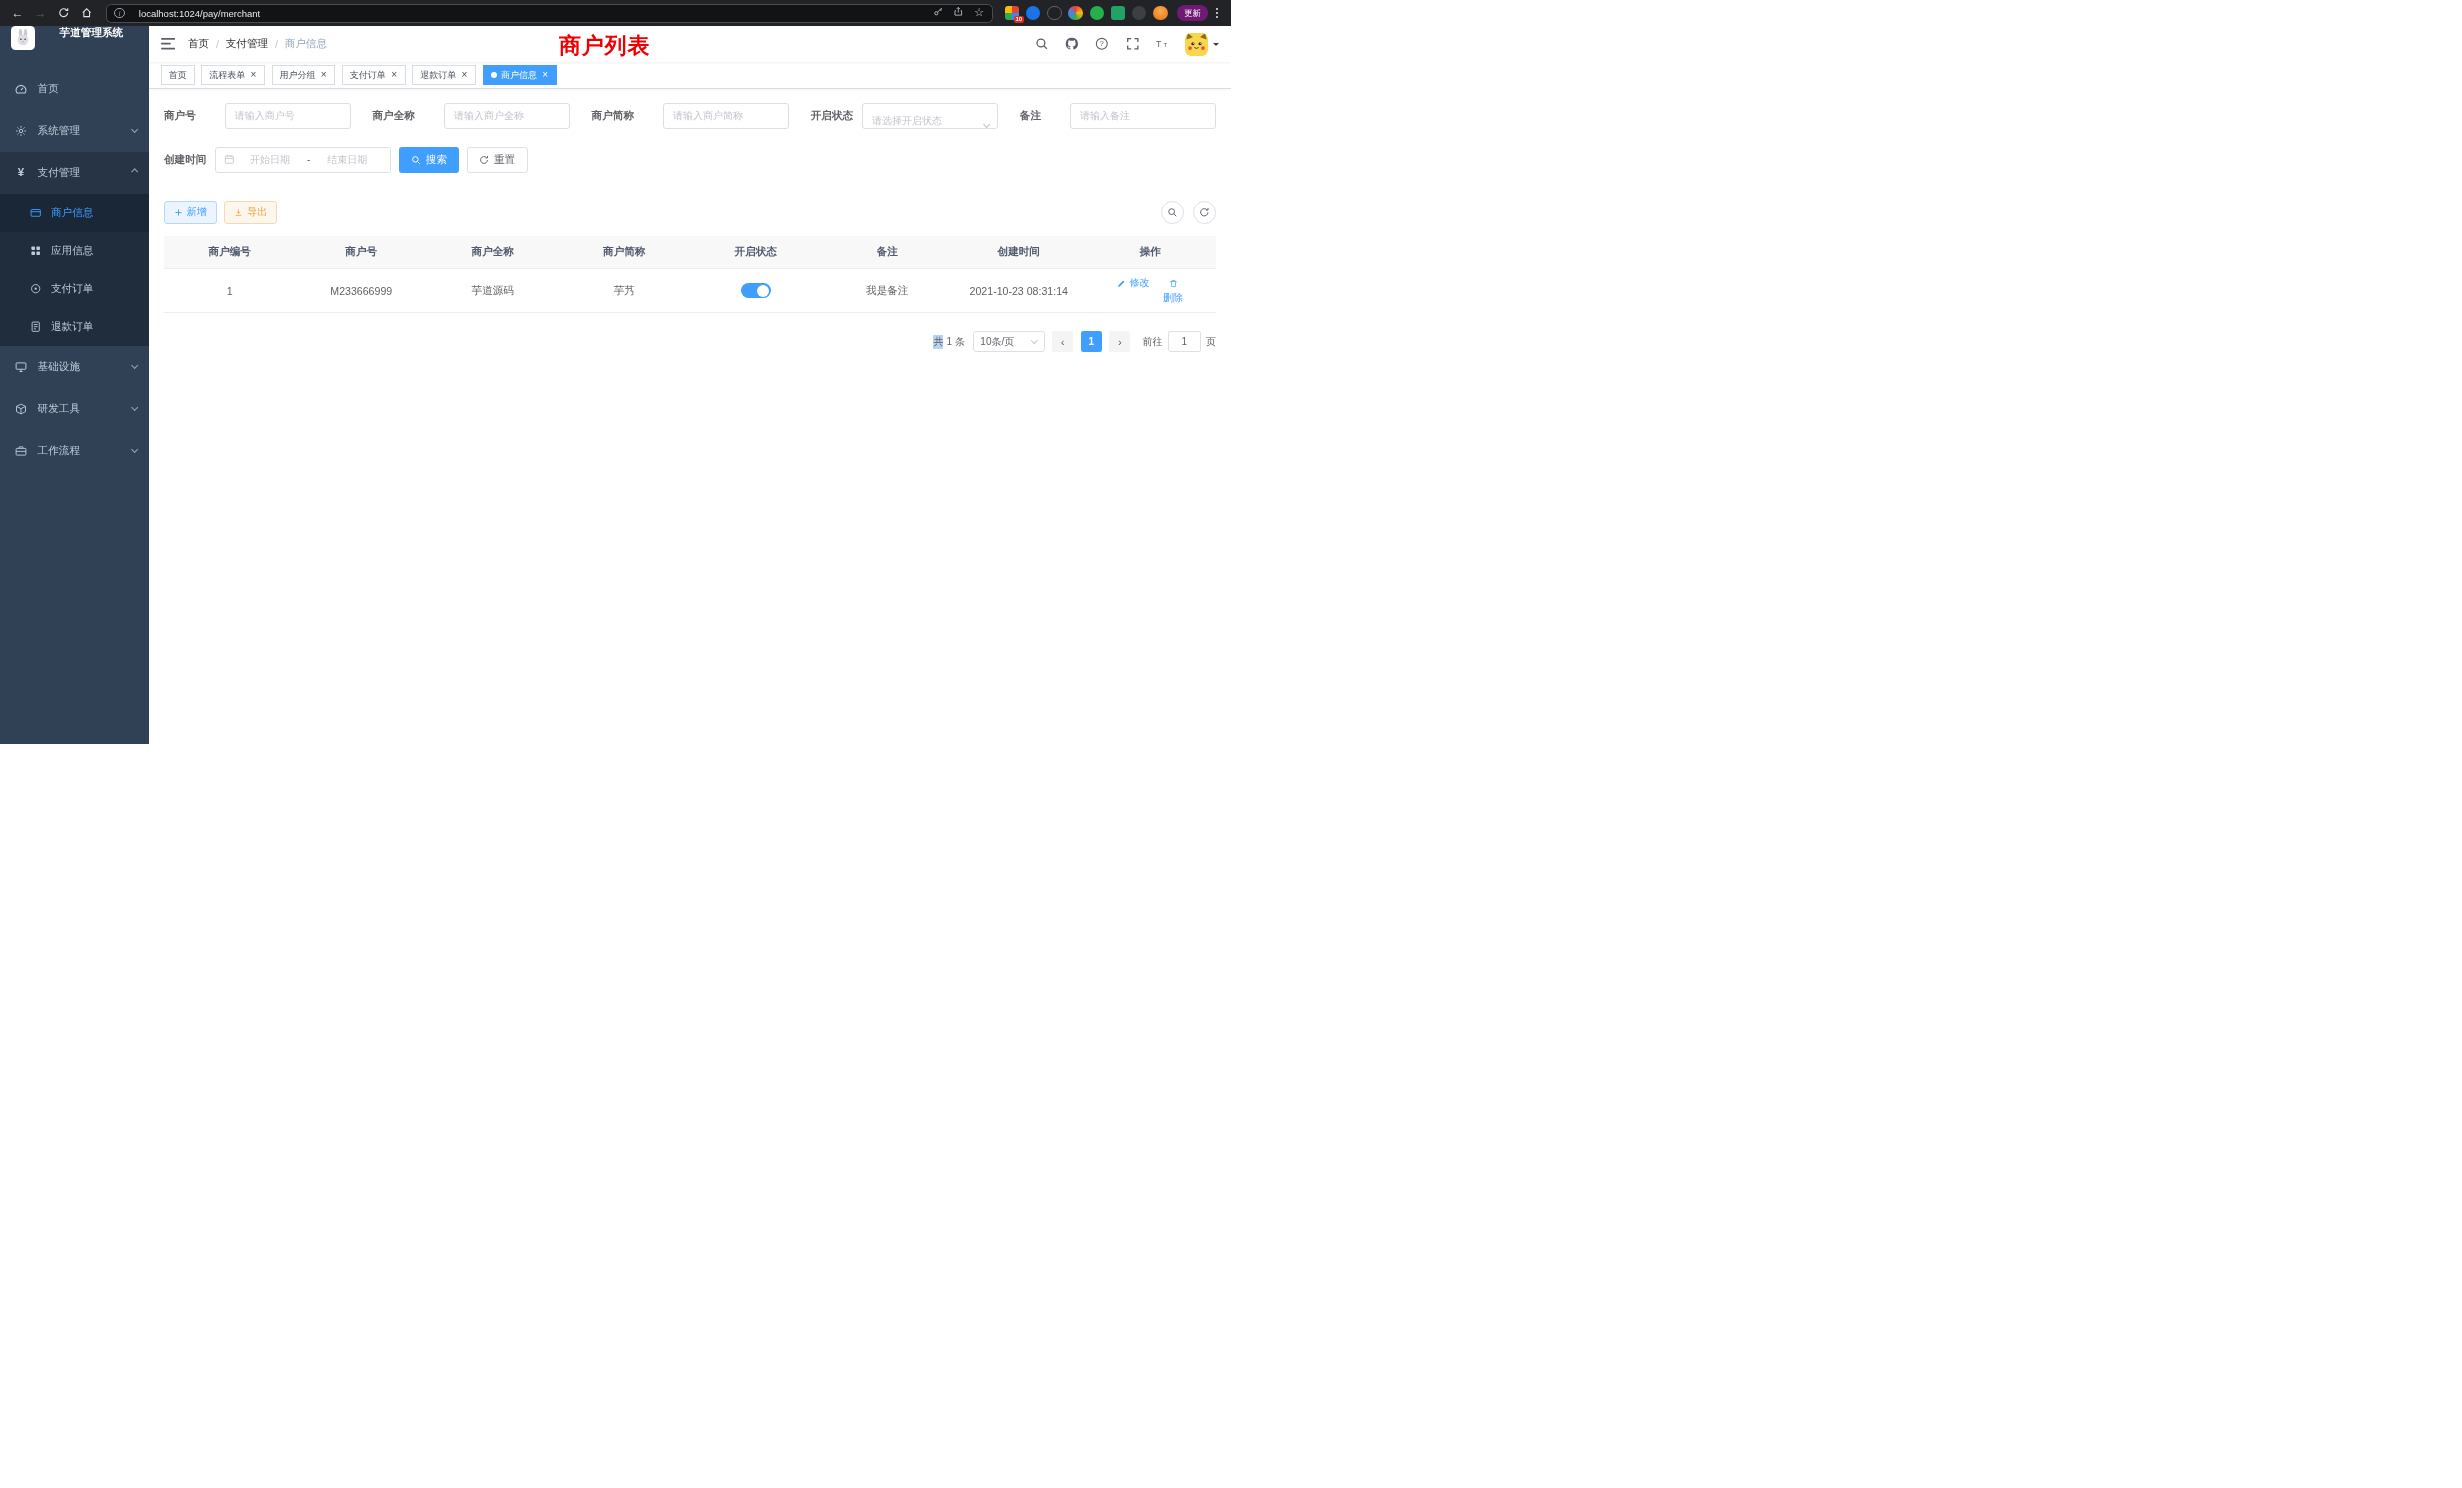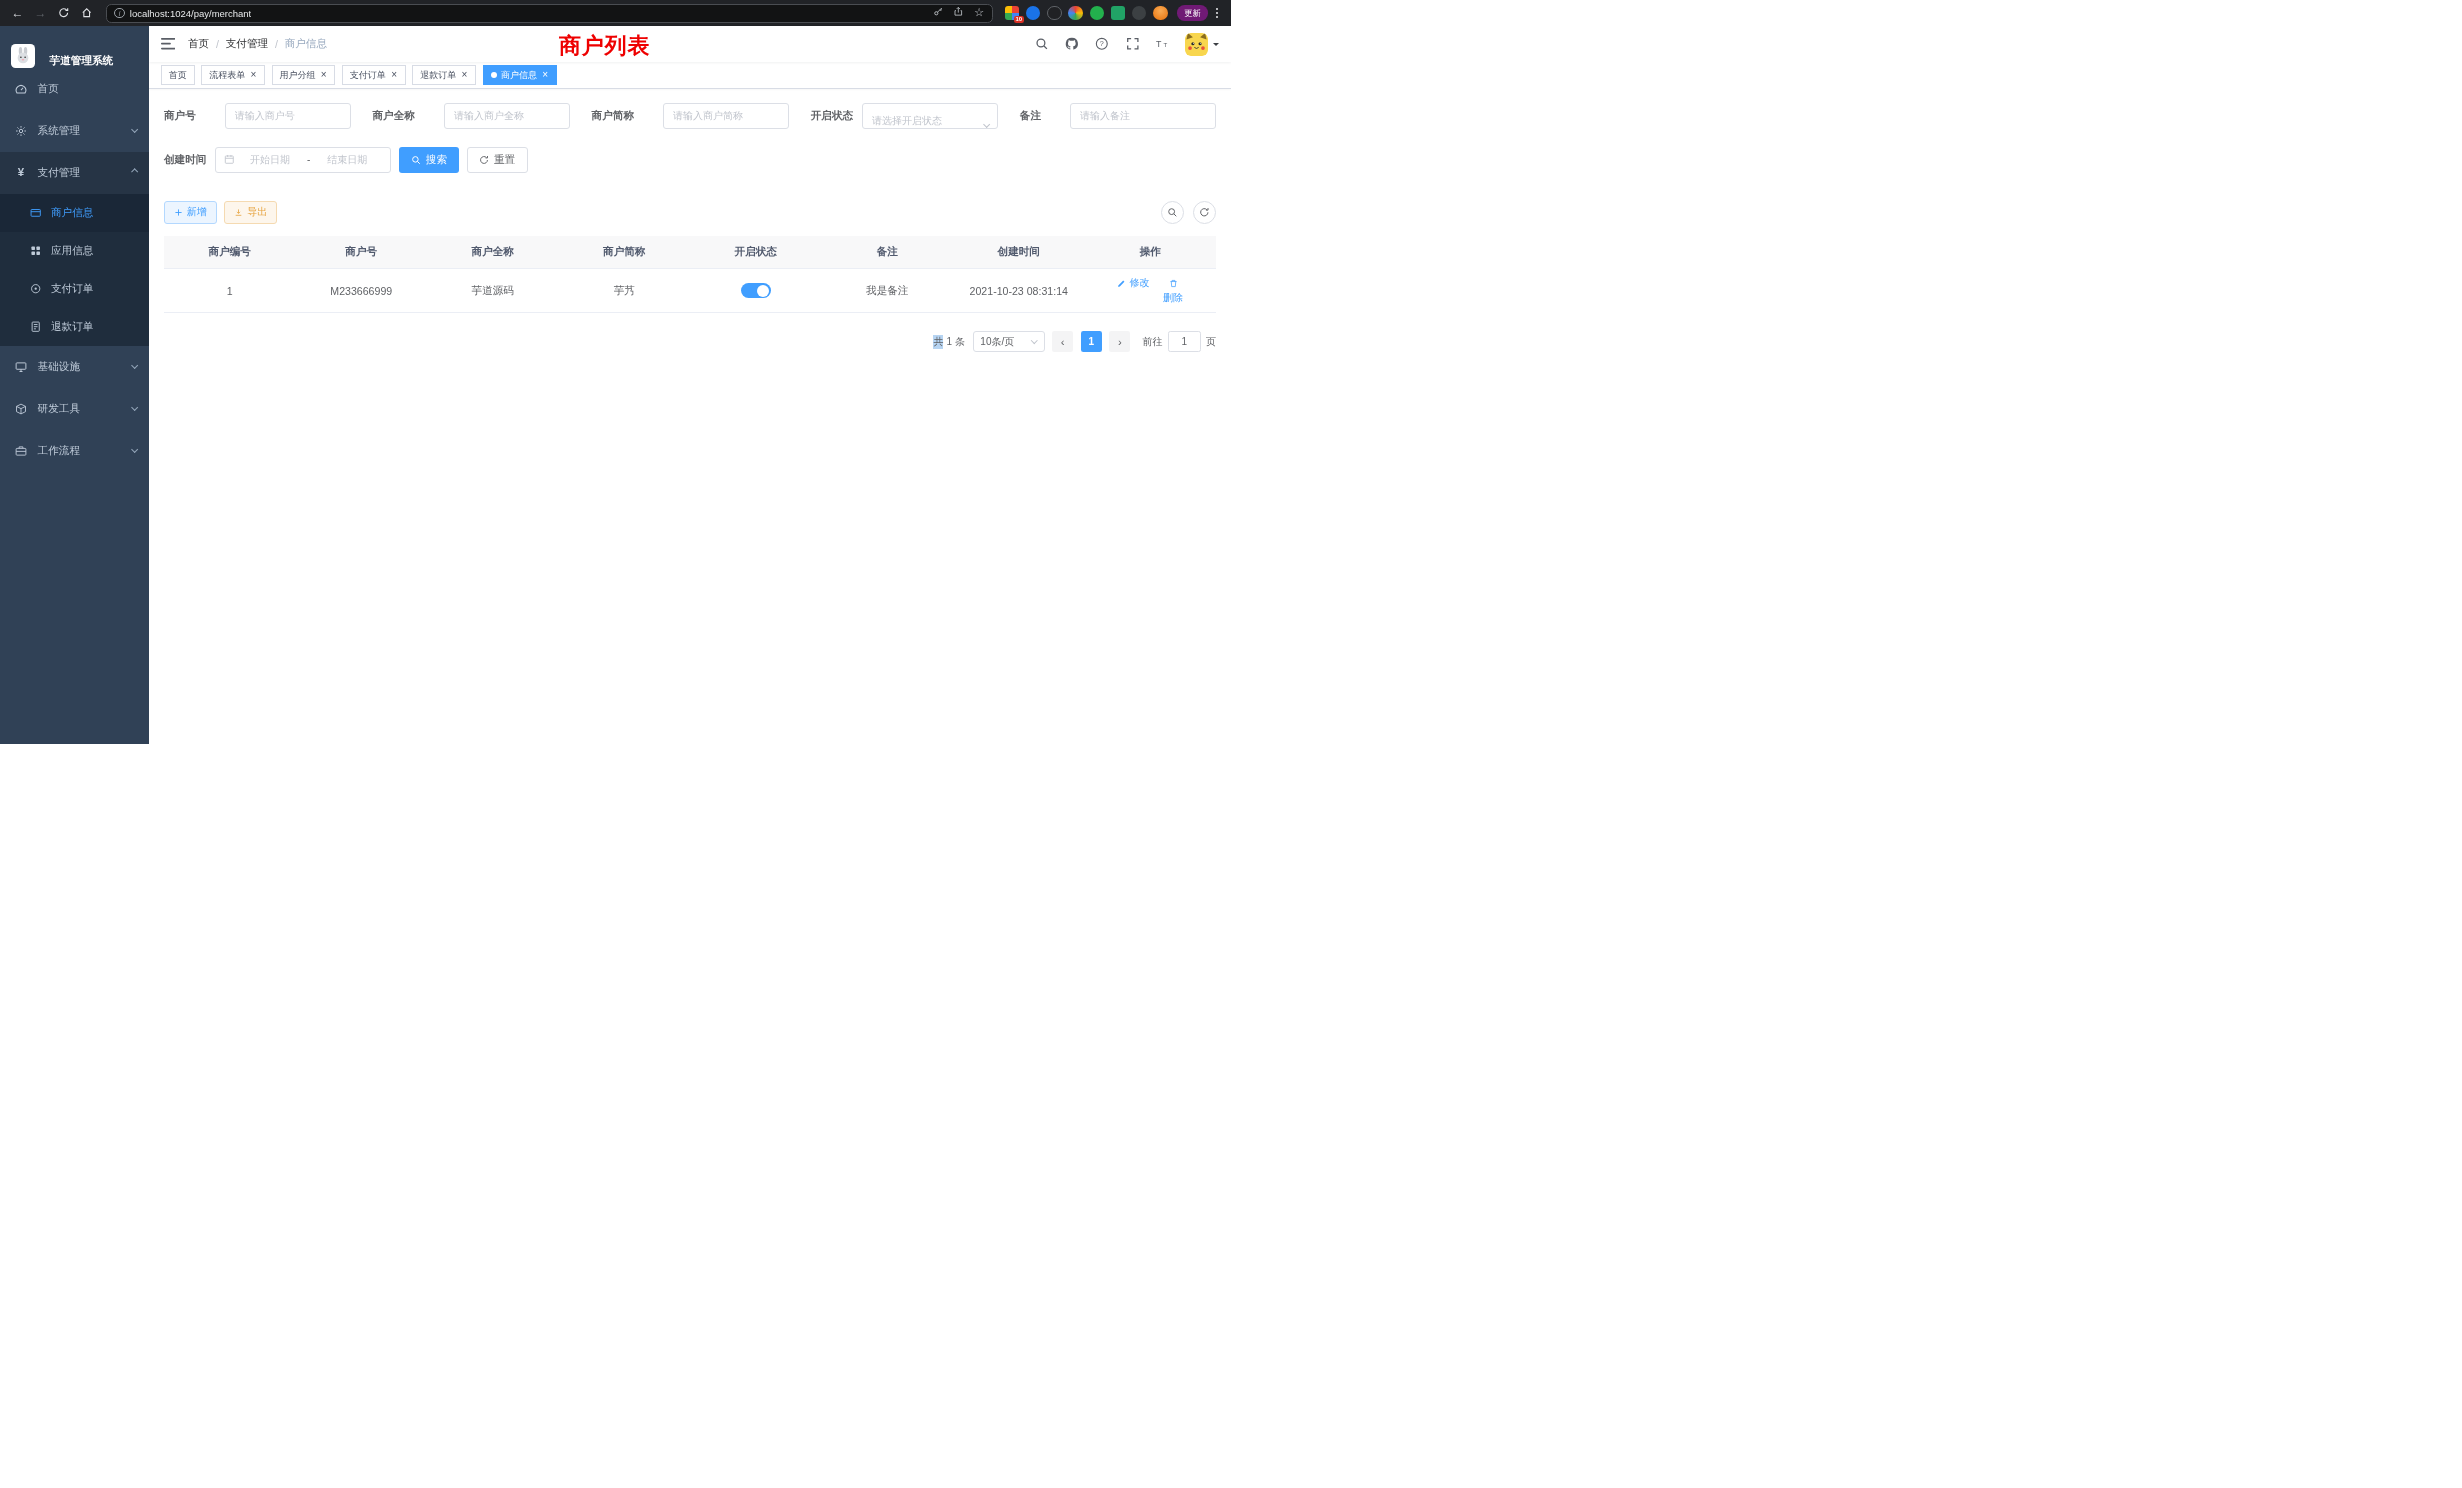--- a/index.html
+++ b/index.html
@@ -5,38 +5,38 @@
   *{margin:0;padding:0;box-sizing:border-box;}
   html,body{width:1231px;height:744px;}
   body{font-family:"Liberation Sans","DejaVu Sans",sans-serif;background:#fff;overflow:hidden;color:#606266;}
   .page{width:1231px;height:744px;display:flex;flex-direction:column;}
 
   
   .browser-bar{height:26px;background:#212327;display:flex;align-items:center;padding:0 7.6px;gap:3px;flex:0 0 auto;}
   .bicon{width:20px;height:20px;border-radius:50%;display:flex;align-items:center;justify-content:center;color:#dfe1e5;font-size:12px;cursor:pointer;flex:0 0 auto;}
   .bicon.dim{color:#5f6368;}
   .bicon svg{width:11.4px;height:11.4px;}
-  .omnibox{flex:1;height:19px;margin:0 6px;background:#121314;border:0.8px solid #4a4d52;border-radius:5.3px;display:flex;align-items:center;padding:0 7.6px;gap:5px;min-width:0;}
+  .omnibox{flex:1;height:19px;margin:0 6px;background:#121314;border:0.8px solid #4a4d52;border-radius:5.3px;display:flex;align-items:center;padding:0 7.6px;gap:14px;min-width:0;}
   .info-icon{width:10.6px;height:10.6px;border:0.8px solid #9aa0a6;border-radius:50%;color:#9aa0a6;font-size:6.8px;font-style:italic;display:flex;align-items:center;justify-content:center;flex:0 0 auto;}
   .url-text{color:#e6e8ea;font-size:9.5px;white-space:nowrap;overflow:hidden;}
   .omni-right{margin-left:auto;display:flex;align-items:center;gap:10px;color:#bdc1c6;}
   .omni-right svg{width:10.6px;height:10.6px;}
   .star-glyph{font-size:11.4px;line-height:1;color:#bdc1c6;}
   .ext-cluster{display:flex;align-items:center;gap:6.8px;padding:0 3px;}
   .ext{width:14.4px;height:14.4px;border-radius:50%;position:relative;flex:0 0 auto;}
   .ext.square{border-radius:3px;}
   .ext-badge{position:absolute;bottom:-3px;right:-4.5px;background:#d93025;color:#fff;font-size:6px;line-height:7.6px;padding:0 1.5px;border-radius:2.3px;font-weight:700;}
   .update-pill{background:#701a75;color:#fff;font-size:8.3px;line-height:1;padding:3.8px 6.8px;border-radius:7.6px;margin-left:3.8px;white-space:nowrap;cursor:pointer;}
   .kebab{display:flex;flex-direction:column;gap:1.9px;align-items:center;padding:3px 5.3px;cursor:pointer;}
   .kebab i{width:2.3px;height:2.3px;border-radius:50%;background:#e8eaed;}
 
   
   .app{flex:1;display:flex;min-height:0;}
   .sidebar{width:149px;background:#304156;flex:0 0 auto;display:flex;flex-direction:column;overflow:hidden;}
-  .logo-row{height:42px;display:flex;align-items:flex-end;gap:15px;padding:0 10.6px;flex:0 0 auto;cursor:pointer;}
+  .logo-row{height:42px;display:flex;align-items:flex-start;gap:25px;padding:0 10.6px;flex:0 0 auto;cursor:pointer;}
   .logo-img{width:24px;height:24px;border-radius:4.5px;background:#fff;display:flex;align-items:center;justify-content:center;flex:0 0 auto;}
   .logo-title{color:#fff;font-size:10.6px;font-weight:700;white-space:nowrap;}
   .menu-item{height:42px;display:flex;align-items:center;padding:0 12px 0 15px;color:#bfcbd9;font-size:10.6px;gap:10.6px;cursor:pointer;white-space:nowrap;}
   .menu-item .micon{width:12px;height:12px;display:flex;align-items:center;justify-content:center;flex:0 0 auto;}
   .menu-item .micon svg{width:12px;height:12px;}
   .yen-glyph{font-size:11.4px;font-weight:700;line-height:1;}
   .chev{display:inline-block;width:5.3px;height:5.3px;border-right:1.1px solid currentColor;border-bottom:1.1px solid currentColor;transform:rotate(45deg);flex:0 0 auto;}
   .chev.up{transform:rotate(225deg);}
   .menu-item .chev{margin-left:auto;color:#93a5b9;margin-top:-2.3px;}
   .menu-item.opened{background:#263445;}

